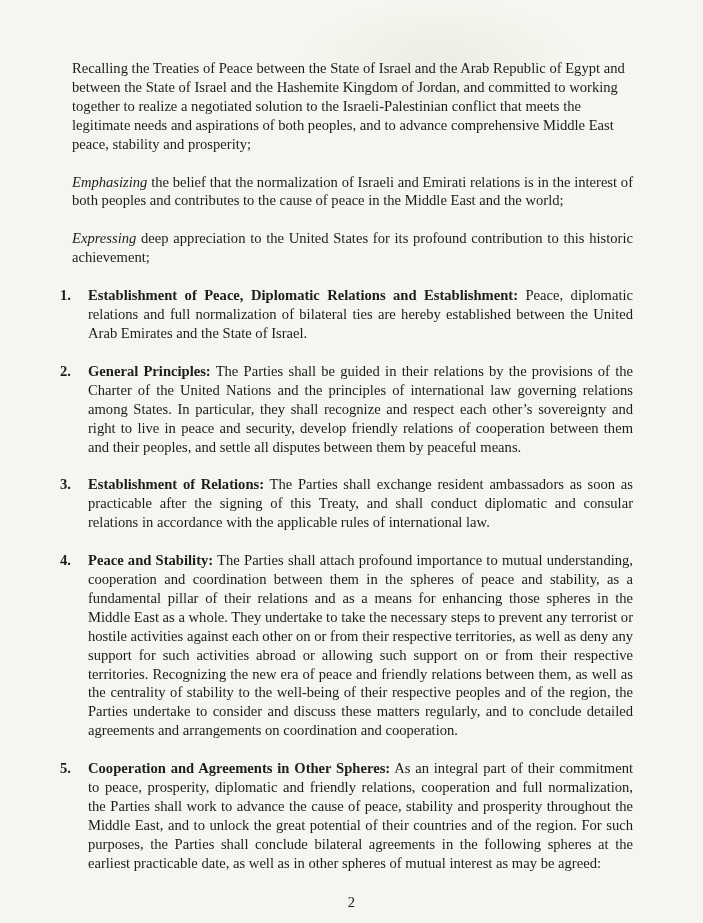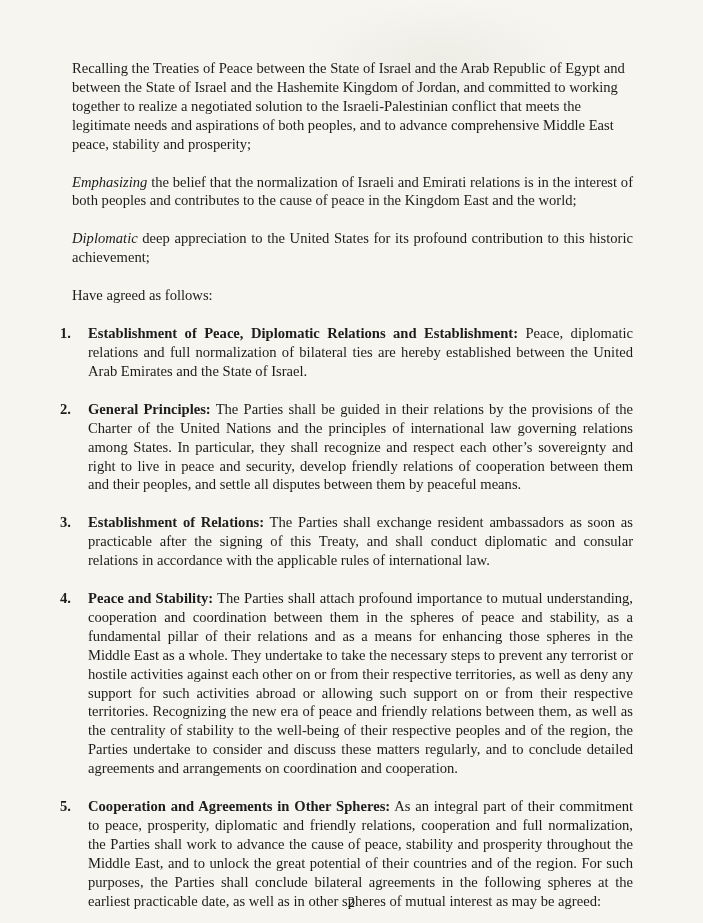--- a/index.html
+++ b/index.html
@@ -73,30 +73,27 @@
 
 <div class="watermark"></div>
 
 <div class="page">
 
   <p class="first">
     <span>Recalling the Treaties of Peace between the State of Israel and the Arab Republic of Egypt and between the State of Israel and the Hashemite Kingdom of Jordan, and committed to working together to realize a negotiated solution to the Israeli-Palestinian conflict that meets the legitimate needs and aspirations of both peoples, and to advance comprehensive Middle East peace, stability and prosperity;</span>
   </p>
 
   <p class="justify">
-    <em>Emphasizing</em><span> the belief that the normalization of Israeli and Emirati relations is in the interest of both peoples and contributes to the cause of peace in the Kingdom East and the world;</span>
+    <em>Emphasizing</em><span> the belief that the normalization of Israeli and Emirati relations is in the interest of both peoples and contributes to the cause of peace in the Middle East and the world;</span>
   </p>
 
   <p class="justify">
-    <em>Diplomatic</em><span> deep appreciation to the United States for its profound contribution to this historic achievement;</span>
+    <em>Expressing</em><span> deep appreciation to the United States for its profound contribution to this historic achievement;</span>
   </p>
 
-  <p>
-    <span>Have agreed as follows:</span>
-  </p>
 
   <div class="article">
     <span class="num">1.</span>
     <div class="body">
       <span class="heading">Establishment of Peace, Diplomatic Relations and Establishment:</span><span> Peace, diplomatic relations and full normalization of bilateral ties are hereby established between the United Arab Emirates and the State of Israel.</span>
     </div>
   </div>
 
   <div class="article">
     <span class="num">2.</span>

